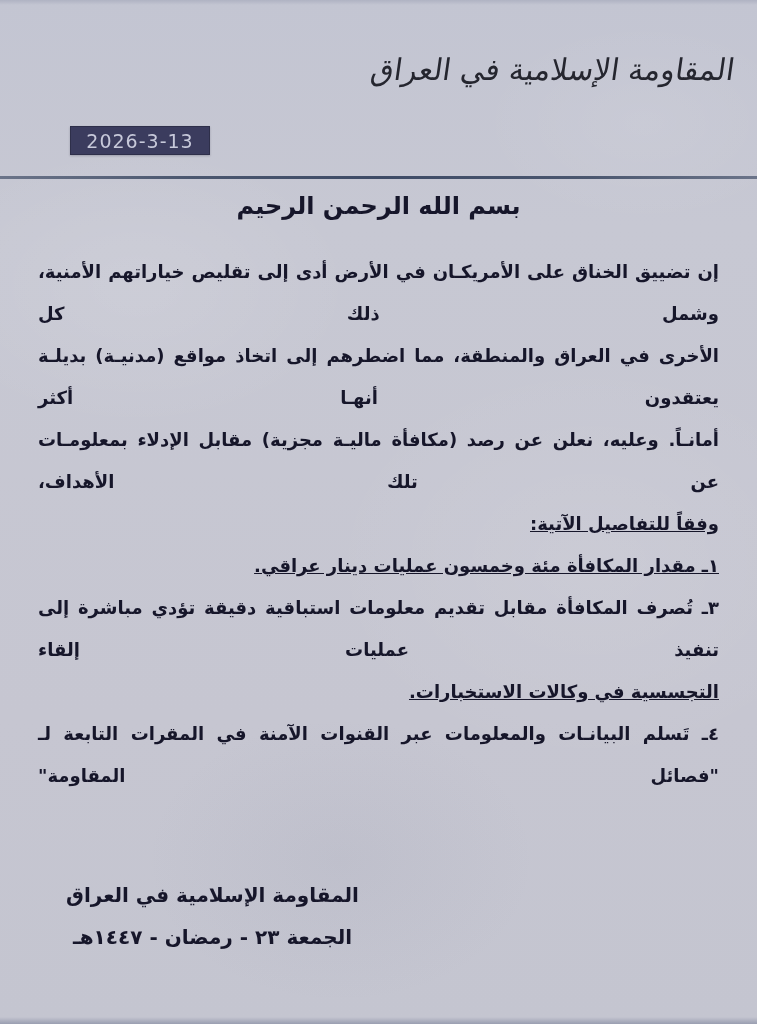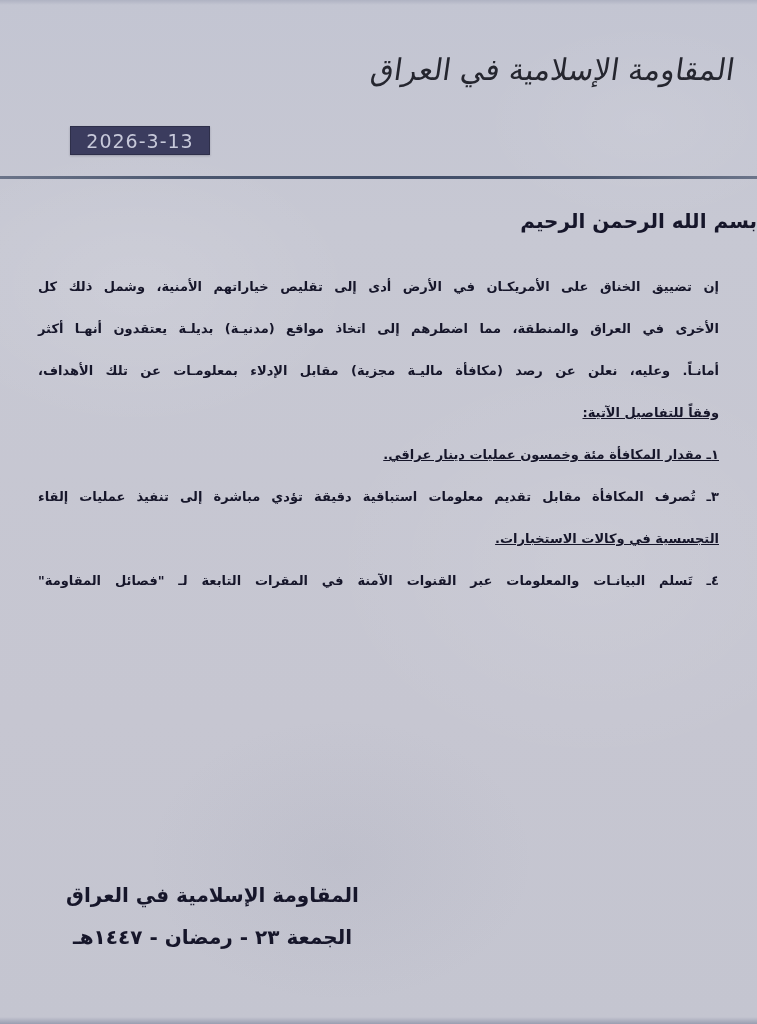--- a/index.html
+++ b/index.html
@@ -41,29 +41,29 @@
   }
   .date-box span{
     direction:ltr;font-size:19px;color:#c7c9da;letter-spacing:1px;
     font-family:"DejaVu Sans", sans-serif;
   }
   .rule{
     height:3px;width:100%;
     background:linear-gradient(90deg,#6b7489 0%,#4b576f 25%,#3e4b66 50%,#4b576f 78%,#6b7489 100%);
   }
   .basmala{
-    margin-top:27px;height:30px;line-height:30px;
-    font-weight:bold;font-size:20px;color:#16162a;
+    margin-top:12px;height:30px;line-height:30px;
+    text-align:center;font-weight:bold;font-size:24px;color:#16162a;
   }
   .content{
     margin-top:30px;padding:0 38px;color:#16162a;
   }
   .line{
     min-height:42px;line-height:42px;
-    font-size:13px;font-weight:bold;
+    font-size:18px;font-weight:bold;
   }
   .line.j{text-align:justify;text-align-last:justify;}
   .line.r{text-align:right;text-decoration:underline;}
   .footer{
     position:absolute;top:874px;right:auto;left:40px;width:345px;
     text-align:center;font-weight:bold;font-size:20px;color:#16162a;
     line-height:42px;
   }
 </style>
 </head>

